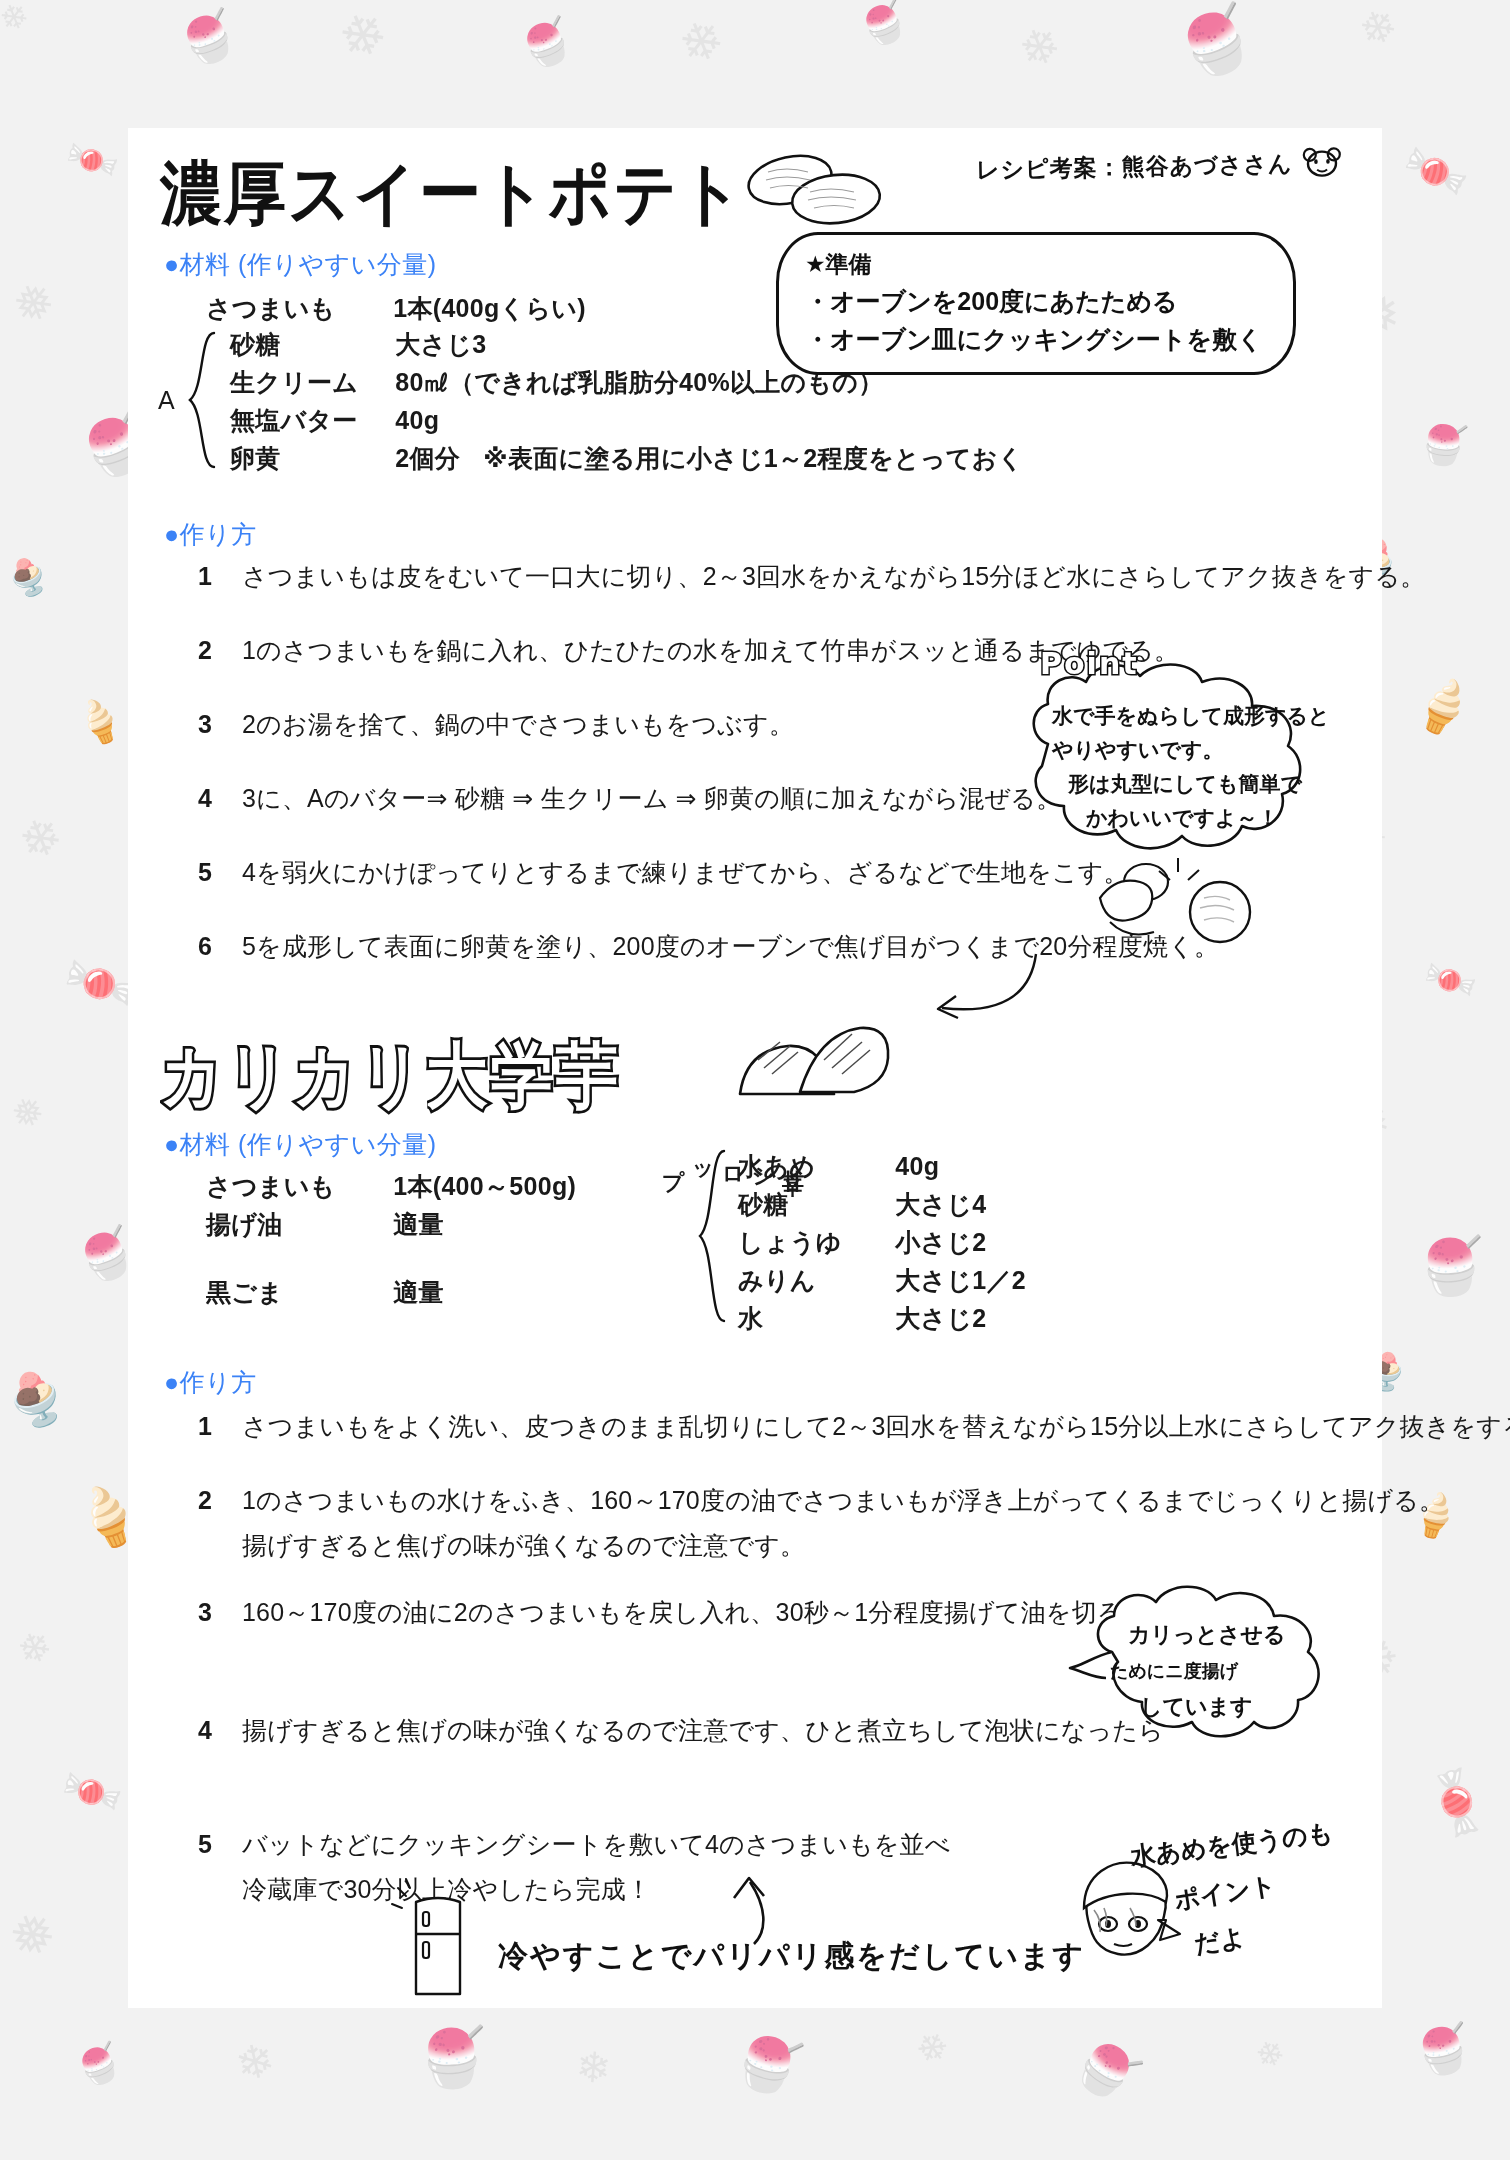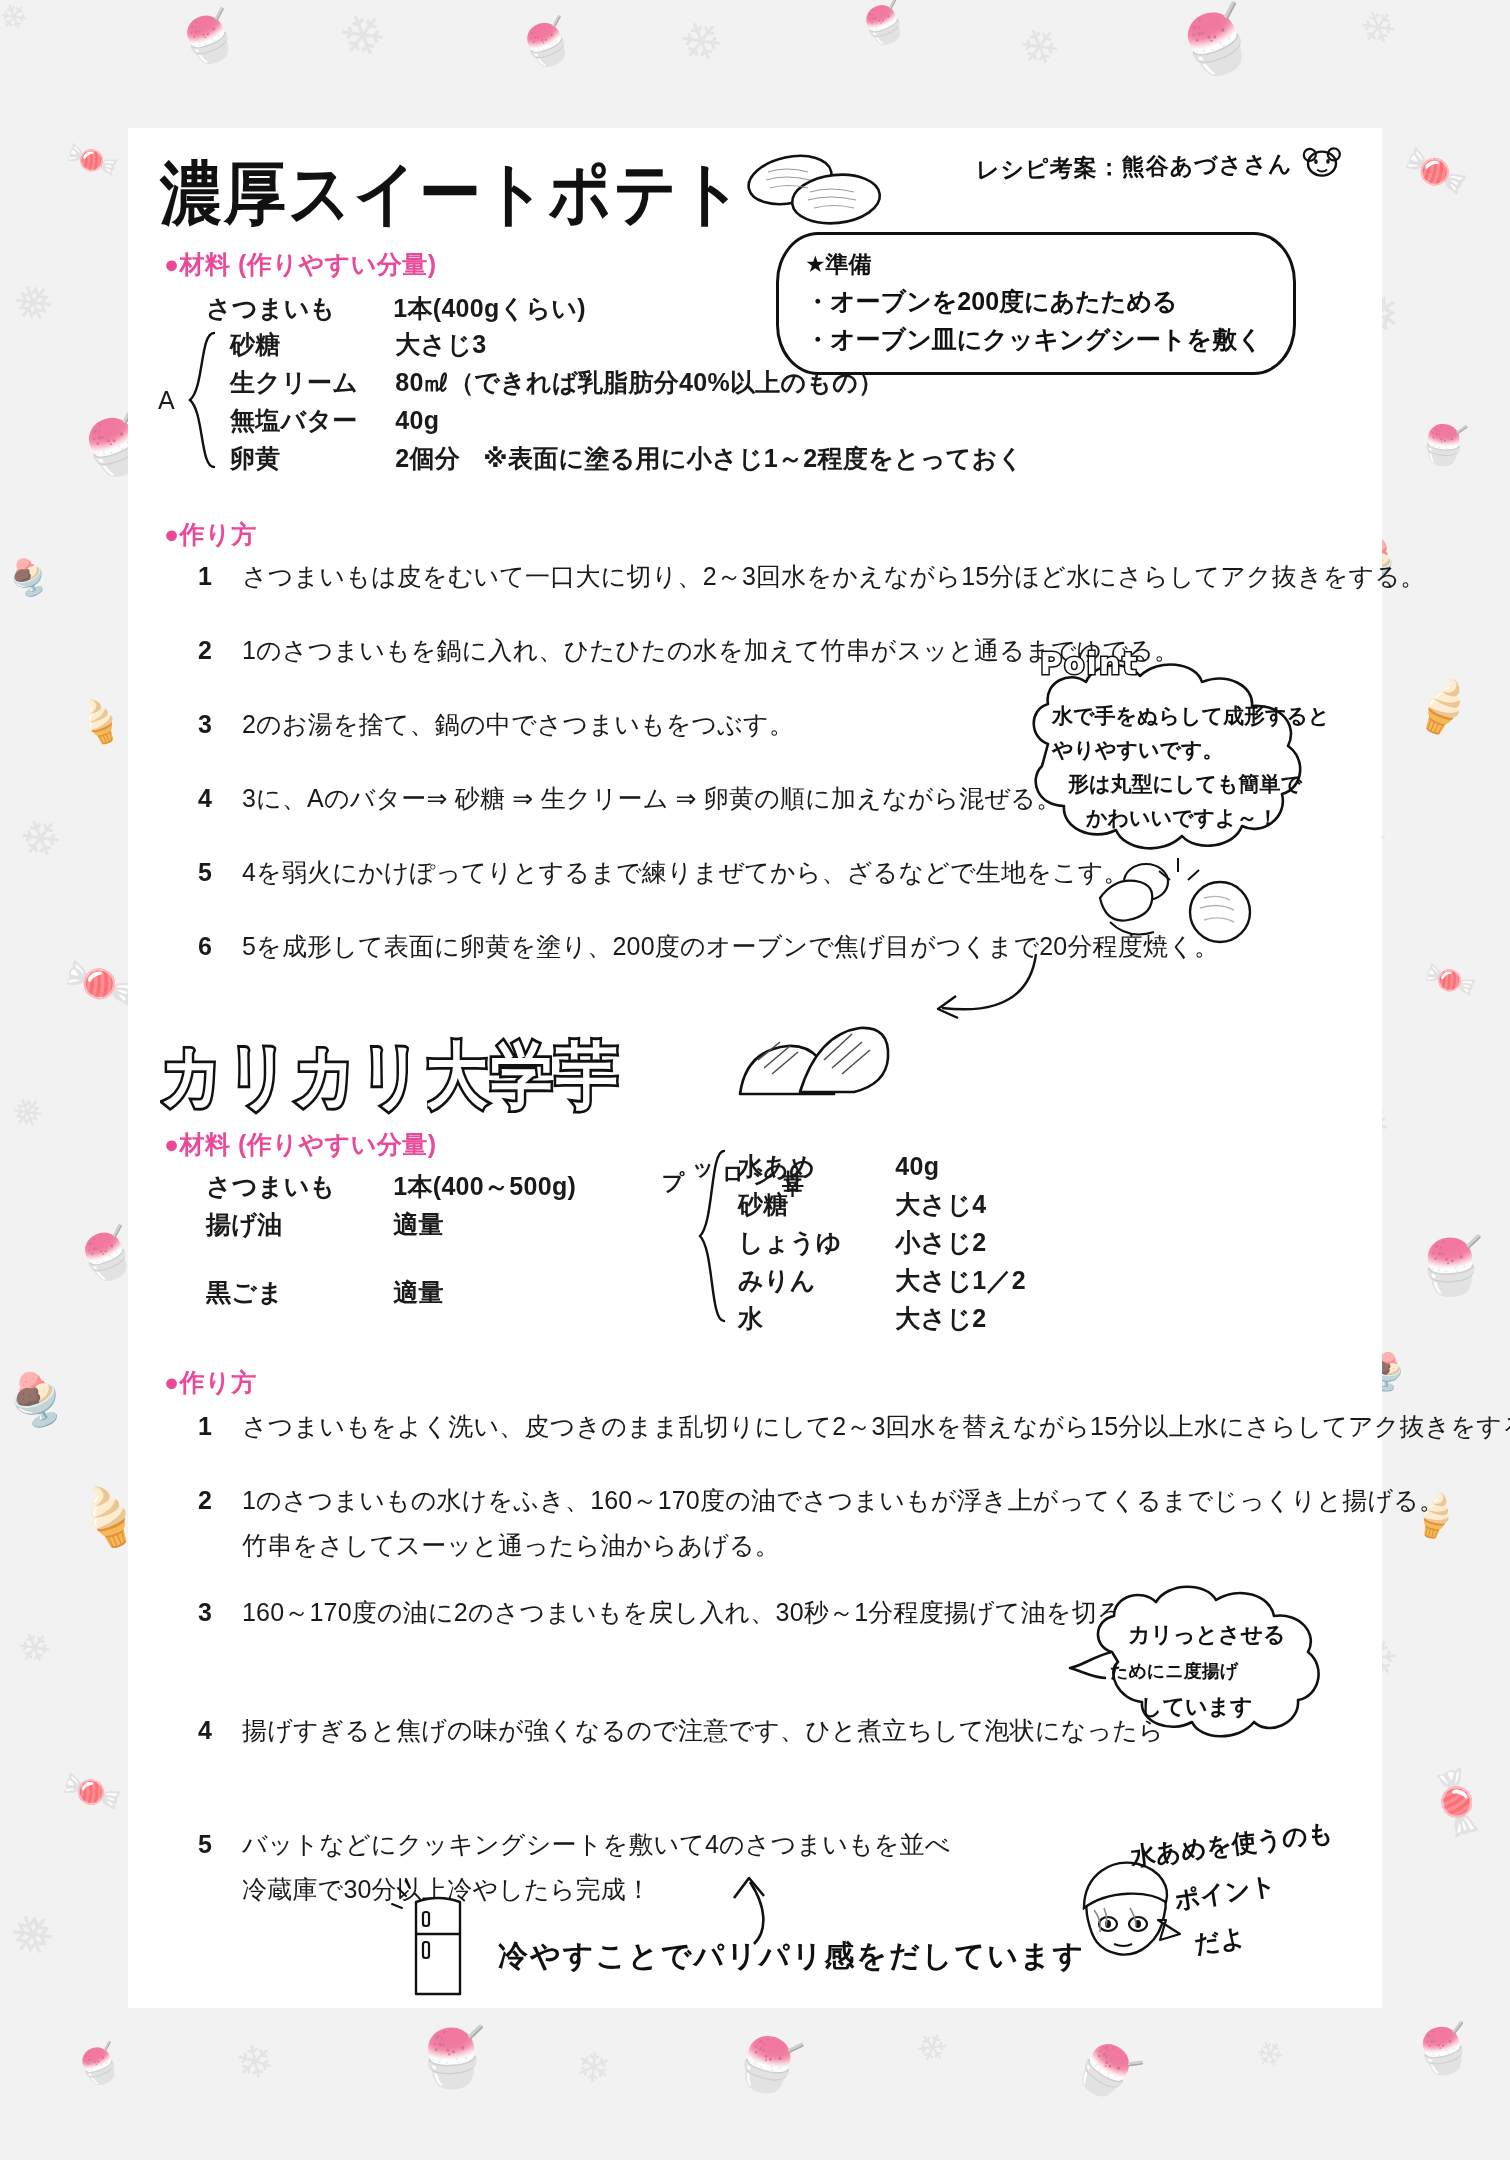--- a/index.html
+++ b/index.html
@@ -79,22 +79,22 @@
     font-size: 23px;
     font-weight: 700;
     color: #111;
     letter-spacing: 1px;
     transform: rotate(-1.2deg);
   }
 
   .section-head {
     position: absolute;
     font-size: 25px;
-    font-weight: 700;
-    color: #ec4899;
+    font-weight: 400;
+    color: #3b82f6;
     letter-spacing: 0.5px;
   }
 
   .ing-row {
     position: absolute;
     font-size: 25px;
     font-weight: 700;
     color: #1a1a1a;
     white-space: nowrap;
     letter-spacing: 0.3px;
@@ -549,21 +549,21 @@
     </div>
 
     <div class="section-head" style="left:36px; top:1238px;">●作り方</div>
 
     <div class="step" style="left:70px; top:1282px;">
       <span class="num">1</span><span class="txt">さつまいもをよく洗い、皮つきのまま乱切りにして2～3回水を替えながら15分以上水にさらしてアク抜きをする。</span>
     </div>
 
     <div class="step" style="left:70px; top:1356px;">
       <span class="num">2</span><span class="txt">1のさつまいもの水けをふき、160～170度の油でさつまいもが浮き上がってくるまでじっくりと揚げる。</span>
-      <span class="sub">竹串をさしてスーッと通ったら油からあげる。</span>
+      <span class="sub">揚げすぎると焦げの味が強くなるので注意です。</span>
     </div>
 
     <div class="step" style="left:70px; top:1468px;">
       <span class="num">3</span><span class="txt">160～170度の油に2のさつまいもを戻し入れ、30秒～1分程度揚げて油を切る。</span>
     </div>
 
     <div class="step" style="left:70px; top:1586px;">
       <span class="num">4</span><span class="txt">揚げすぎると焦げの味が強くなるので注意です、ひと煮立ちして泡状になったら</span>
     </div>
 

